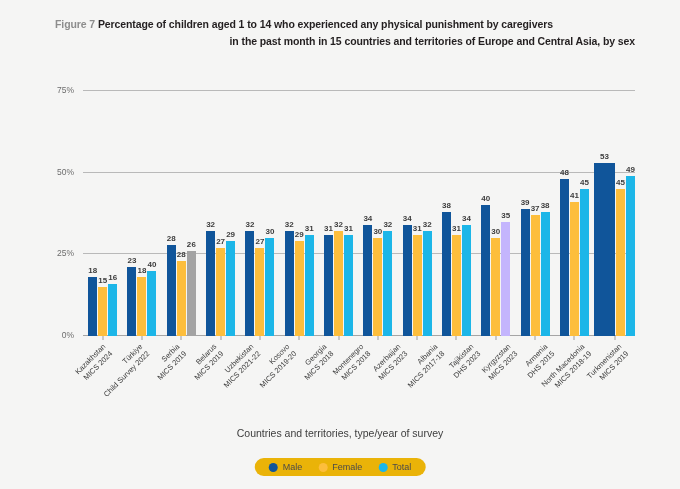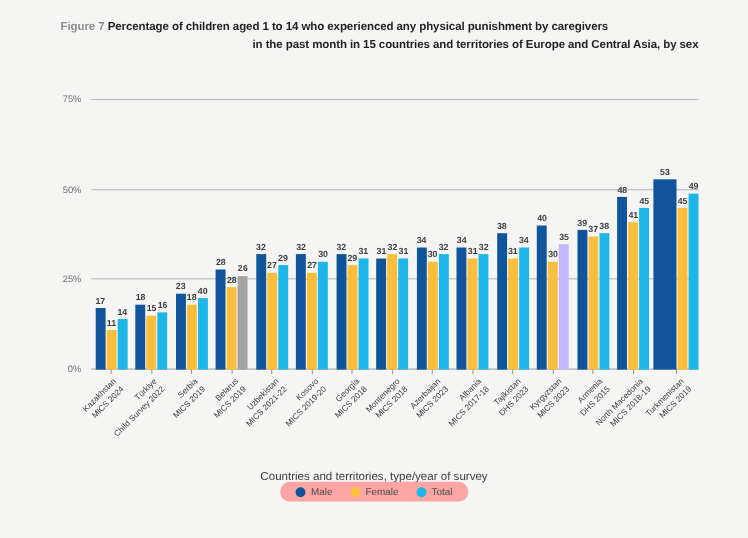--- a/index.html
+++ b/index.html
@@ -156,22 +156,22 @@
     text-align: center;
     font-size: 10.5px;
     color: #3d3d3d;
   }
 
   
   .legend {
     position: absolute;
     left: 50%;
     transform: translateX(-50%);
-    top: 438px;
-    background: #fca5a5;
+    top: 458px;
+    background: #eab308;
     border-radius: 12px;
     padding: 4px 14px;
     display: flex;
     align-items: flex-start;
     gap: 16px;
     box-shadow: 0 0 0 0 rgba(0,0,0,0);
   }
   .legend-item {
     display: flex;
     align-items: center;
@@ -208,32 +208,20 @@
         </div>
         <div class="gridline" style="bottom: 66.6667%;">
           <span class="ytick">50%</span>
         </div>
         <div class="gridline" style="bottom: 100%;">
           <span class="ytick">75%</span>
         </div>
       </div>
     <div class="bars" id="bars">
         <div class="group">
-          <div class="bar" style="height: 22.6667%; background: rgb(16, 85, 154);">
-            <span class="val">17</span>
-          </div>
-          <div class="bar" style="height: 14.6667%; background: rgb(253, 190, 60);">
-            <span class="val">11</span>
-          </div>
-          <div class="bar" style="height: 18.6667%; background: rgb(28, 182, 232);">
-            <span class="val">14</span>
-          </div>
-          <span class="tickmark"></span>
-        </div>
-        <div class="group">
           <div class="bar" style="height: 24%; background: rgb(16, 85, 154);">
             <span class="val">18</span>
           </div>
           <div class="bar" style="height: 20%; background: rgb(253, 190, 60);">
             <span class="val">15</span>
           </div>
           <div class="bar" style="height: 21.3333%; background: rgb(28, 182, 232);">
             <span class="val">16</span>
           </div>
           <span class="tickmark"></span>

